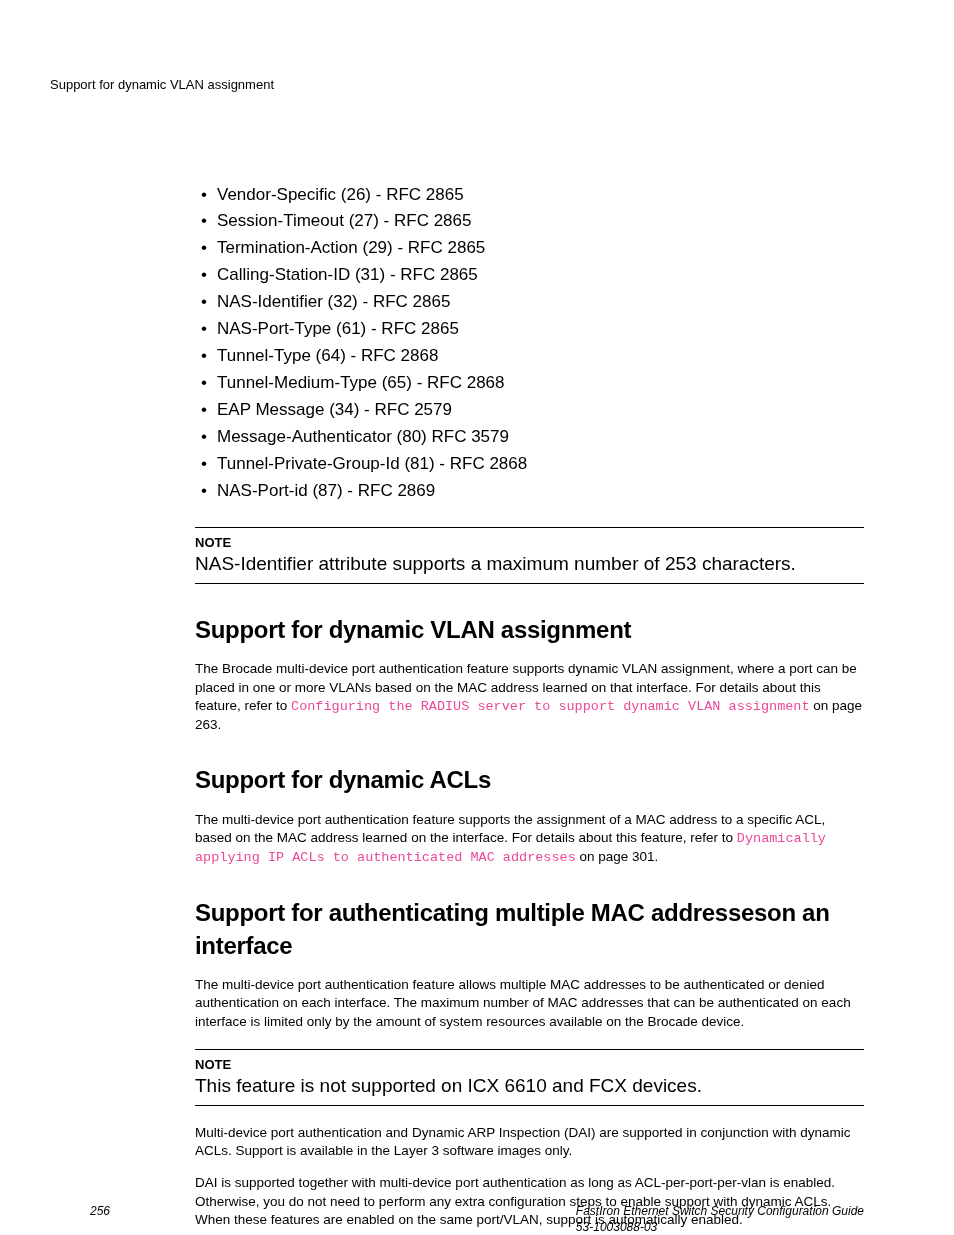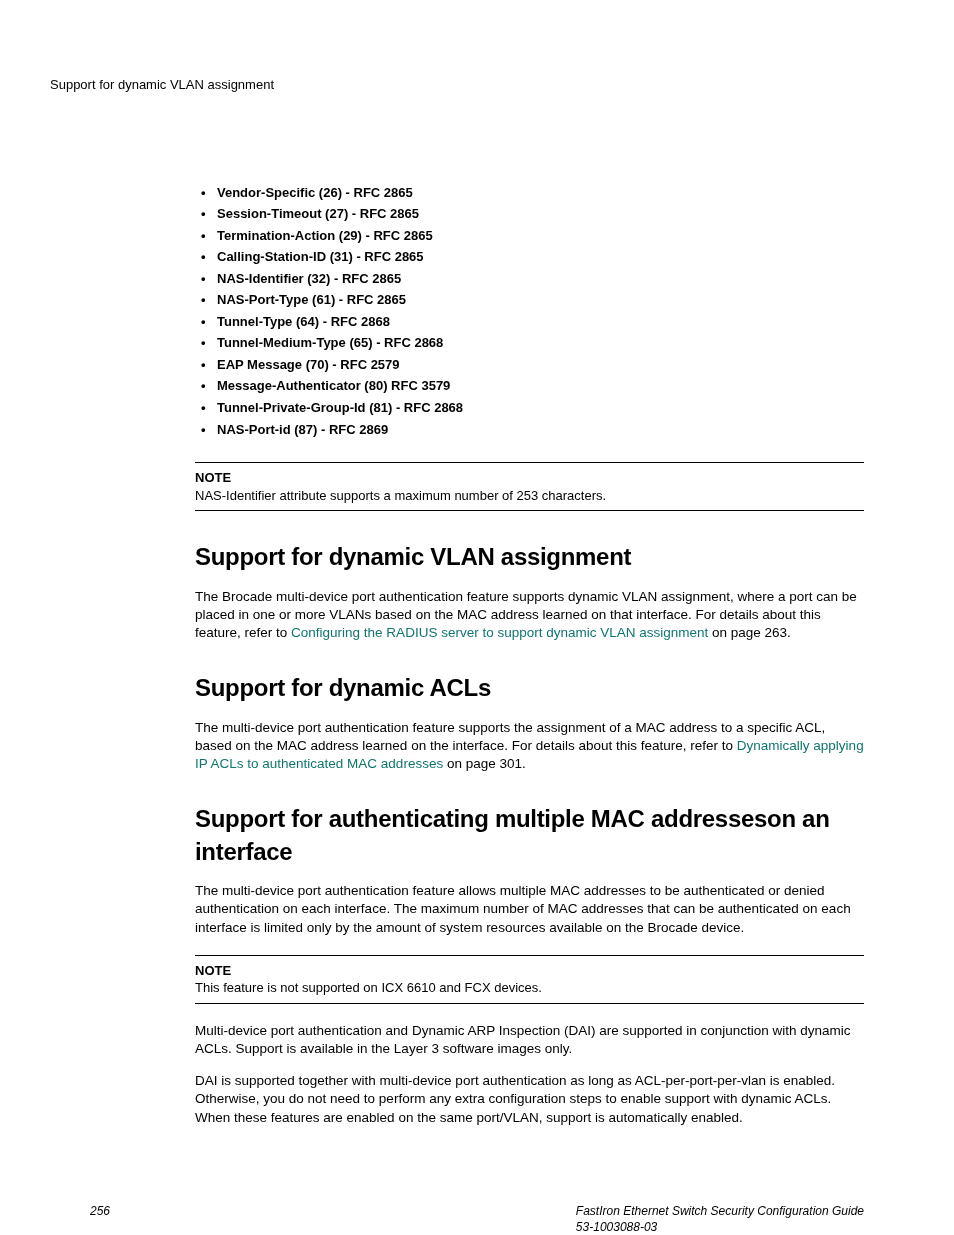--- a/index.html
+++ b/index.html
@@ -28,62 +28,62 @@
   }
   ul.bullets {
     list-style: none;
     padding: 0;
     margin: 0 0 24px 0;
   }
   ul.bullets li {
     position: relative;
     padding-left: 22px;
     margin-bottom: 4px;
-    font-size: 13px;
-    font-weight: bold;
+    font-size: 17px;
   }
   ul.bullets li::before {
     content: "•";
     position: absolute;
     left: 6px;
     top: 0;
   }
   .hr {
     border: none;
     border-top: 1.5px solid #000;
     margin: 18px 0 6px 0;
   }
   .note-label {
     font-weight: bold;
     font-size: 13px;
   }
   .note-text {
-    font-size: 13px;
+    font-size: 19px;
     margin-bottom: 6px;
   }
   .hr-thin {
     border: none;
     border-top: 1px solid #000;
     margin: 4px 0 18px 0;
   }
   h2.section {
     font-family: "Arial Narrow", Arial, sans-serif;
     font-stretch: condensed;
     font-weight: bold;
     font-size: 24px;
     margin: 30px 0 14px 0;
     letter-spacing: -0.3px;
   }
   p.body {
     font-size: 13.5px;
     margin: 0 0 14px 0;
   }
   a.xref {
-    color: #0f766e;
+    color: #ec4899;
     text-decoration: none;
+    font-family: Liberation Mono, monospace;
   }
   .footer {
     position: absolute;
     bottom: 36px;
     left: 90px;
     right: 90px;
     font-size: 12px;
     font-style: italic;
   }
   .footer .pageno {
@@ -105,21 +105,21 @@
 
     <ul class="bullets">
       <li>Vendor-Specific (26) - RFC 2865</li>
       <li>Session-Timeout (27) - RFC 2865</li>
       <li>Termination-Action (29) - RFC 2865</li>
       <li>Calling-Station-ID (31) - RFC 2865</li>
       <li>NAS-Identifier (32) - RFC 2865</li>
       <li>NAS-Port-Type (61) - RFC 2865</li>
       <li>Tunnel-Type (64) - RFC 2868</li>
       <li>Tunnel-Medium-Type (65) - RFC 2868</li>
-      <li>EAP Message (70) - RFC 2579</li>
+      <li>EAP Message (34) - RFC 2579</li>
       <li>Message-Authenticator (80) RFC 3579</li>
       <li>Tunnel-Private-Group-Id (81) - RFC 2868</li>
       <li>NAS-Port-id (87) - RFC 2869</li>
     </ul>
 
     <hr class="hr">
     <div class="note-label">NOTE</div>
     <div class="note-text">NAS-Identifier attribute supports a maximum number of 253 characters.</div>
     <hr class="hr-thin">
 

